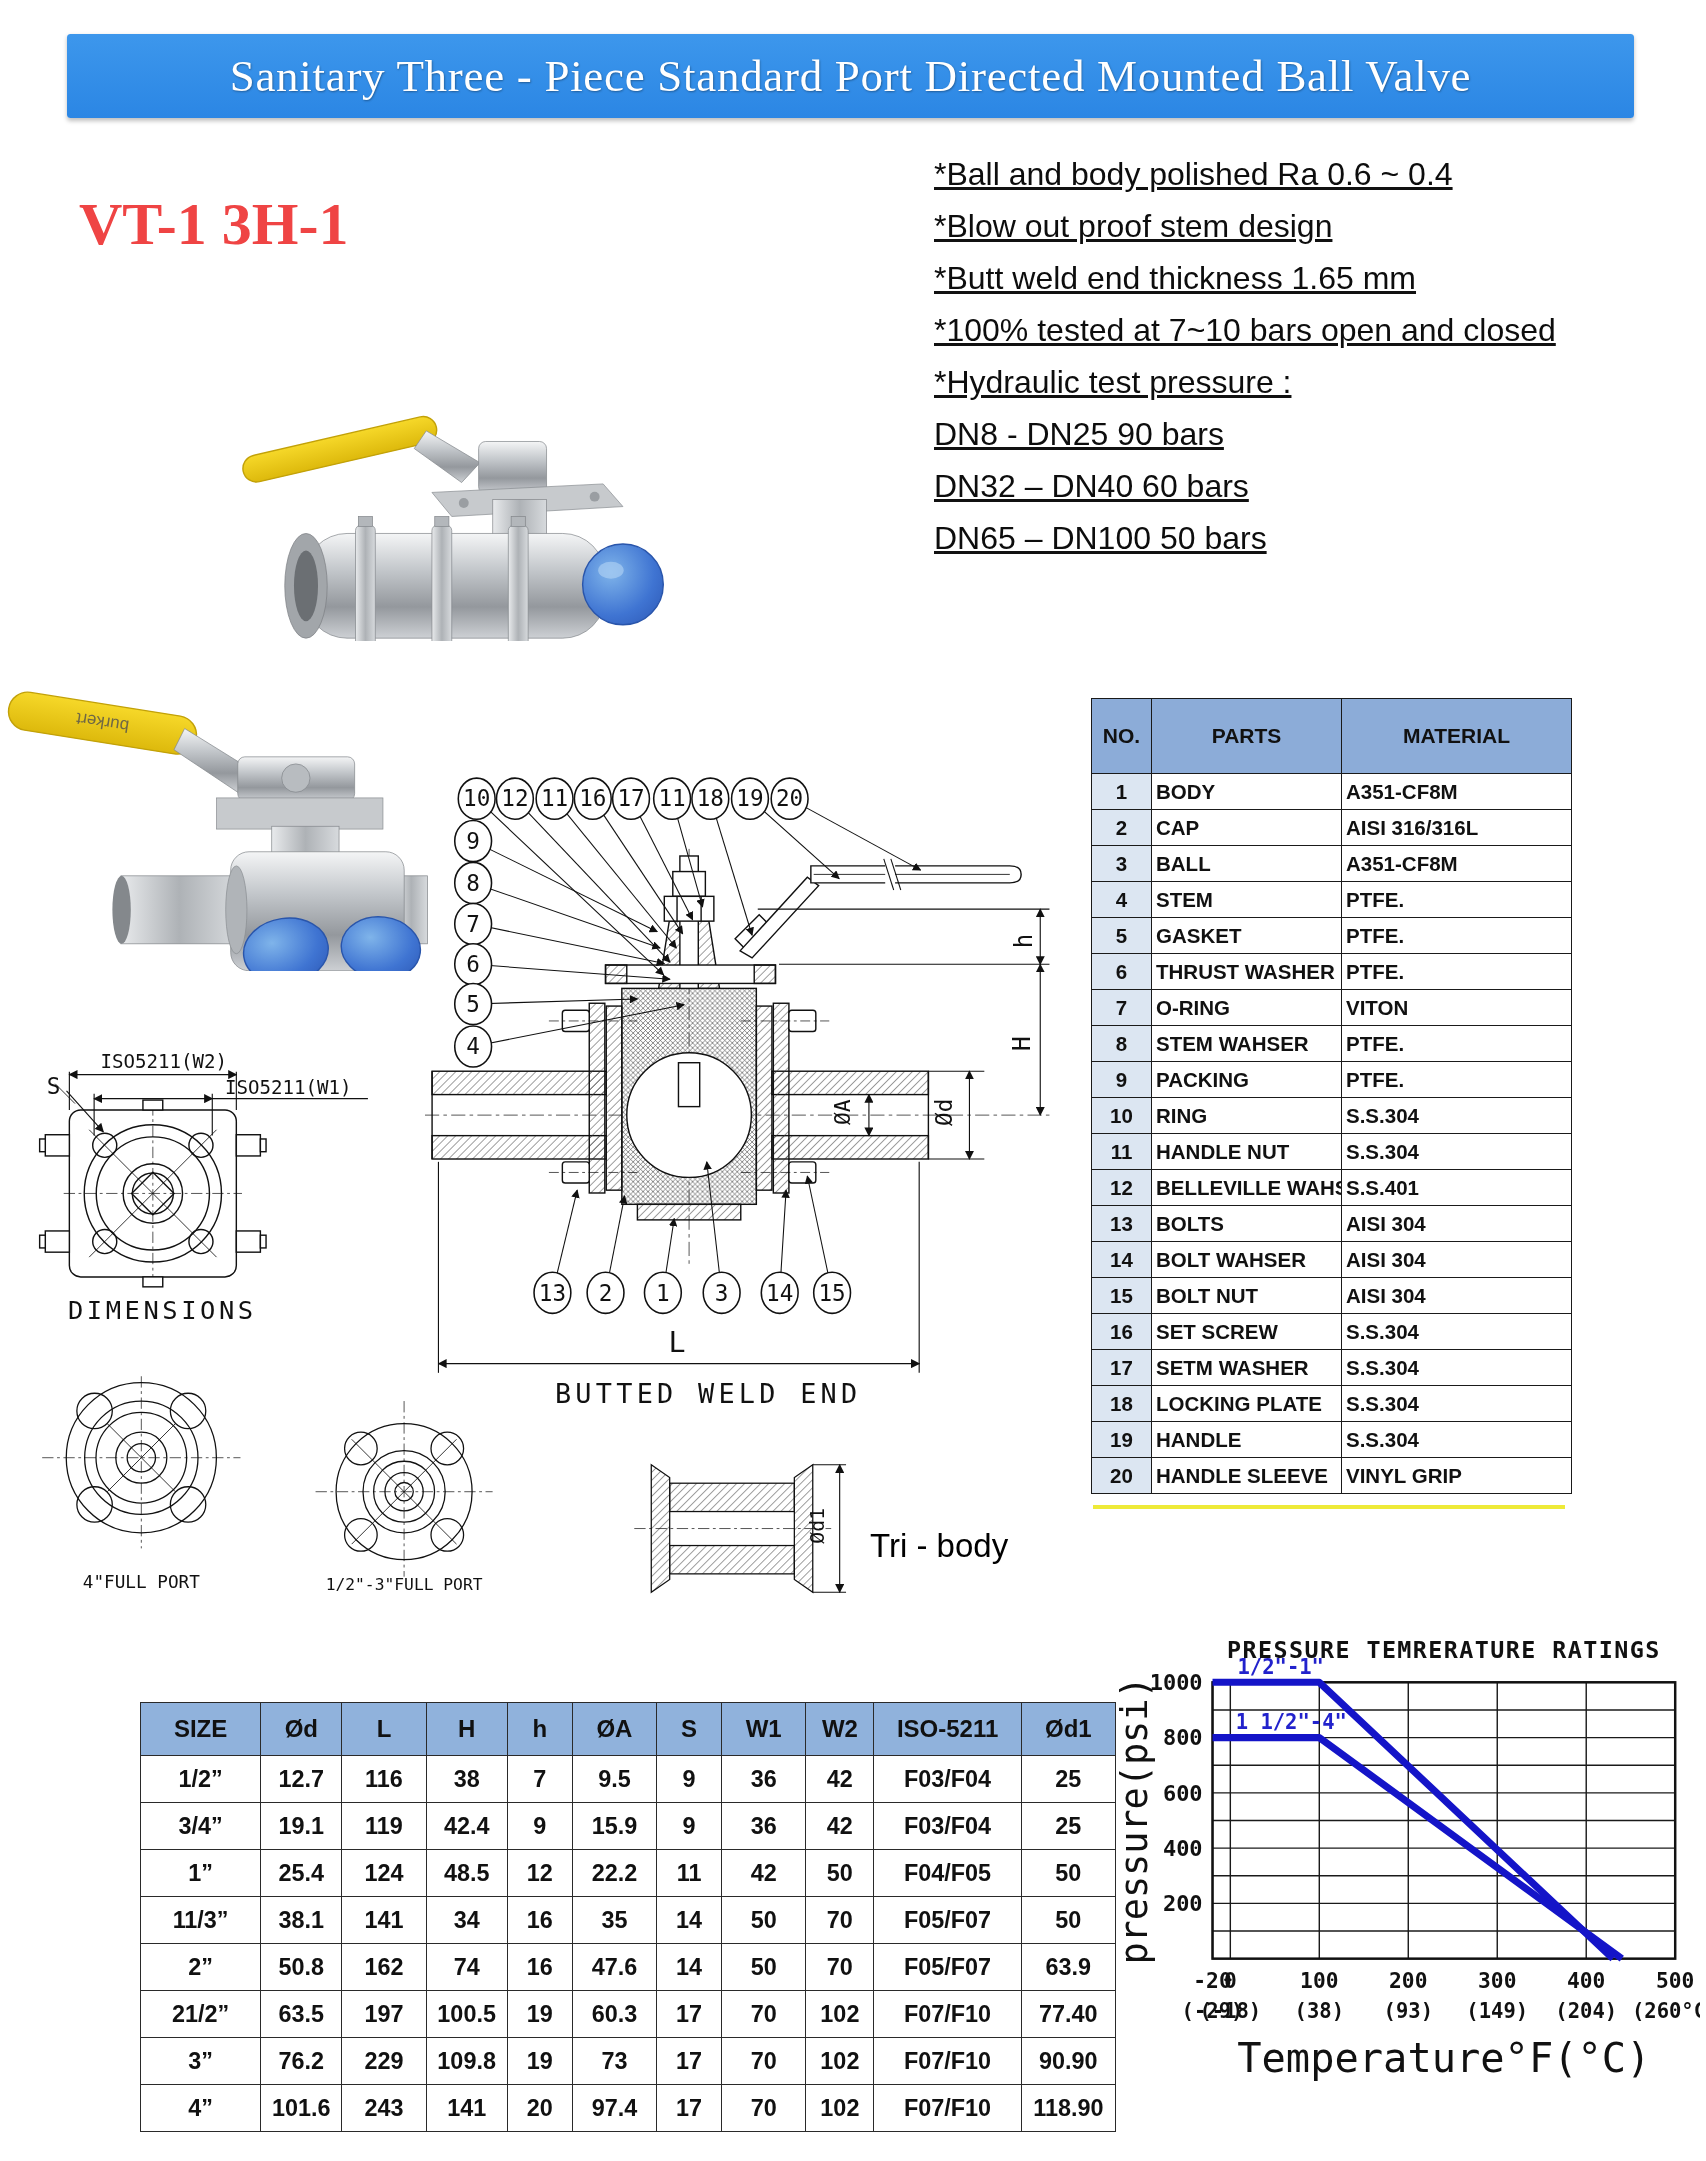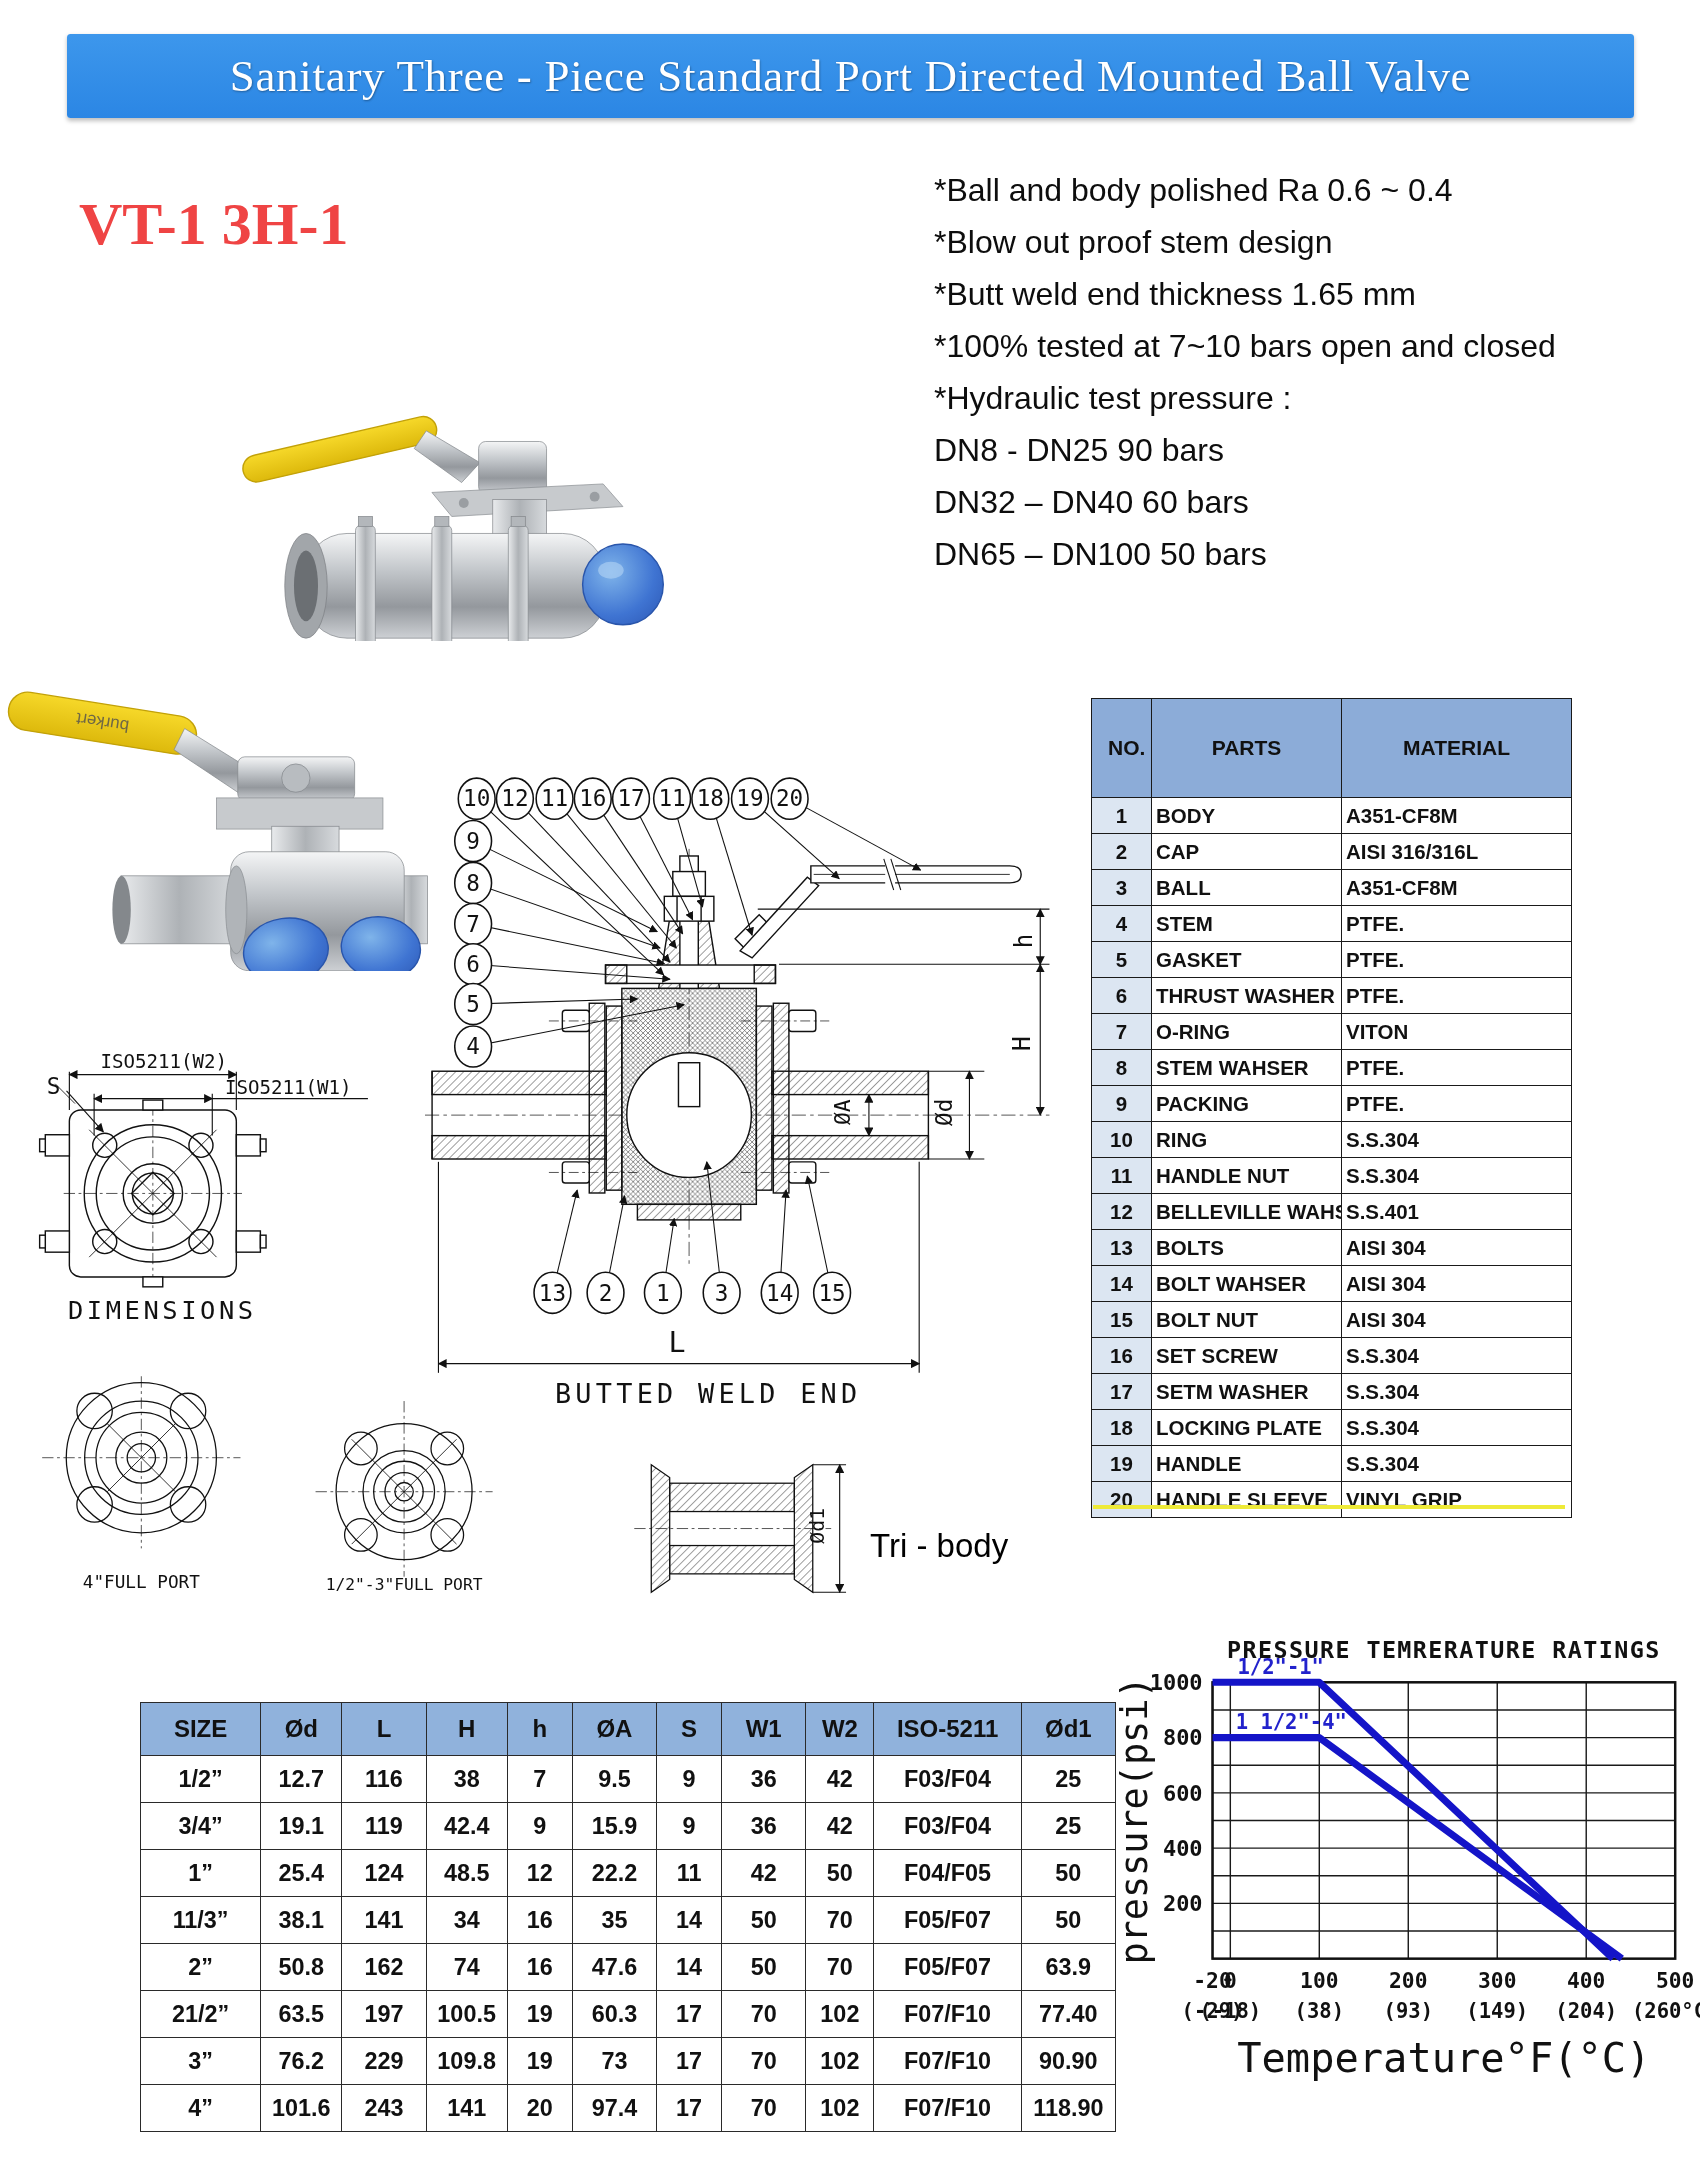--- a/index.html
+++ b/index.html
@@ -7,26 +7,26 @@
         font-family:"Liberation Sans",sans-serif;color:#111;}
   .abs{position:absolute;}
   
   #banner{left:67px;top:34px;width:1567px;height:84px;background:linear-gradient(#3d97ec,#2b86e4);
           border-radius:3.5px;box-shadow:0 2.1px 4.3px rgba(0,0,0,.25);display:flex;align-items:center;justify-content:center;}
   #banner .t{font-family:"Liberation Serif",serif;font-weight:normal;font-size:45px;color:#fff;
              letter-spacing:0.7px;text-shadow:0.7px 1.4px 2.1px rgba(0,0,0,.35);white-space:nowrap;}
   
   #model{left:79px;top:190px;font-family:"Liberation Serif",serif;font-weight:bold;font-size:60px;color:#ef4444;}
   
-  #features{left:934px;top:164px;width:680px;}
+  #features{left:934px;top:148px;width:680px;text-decoration:underline;}
   #features .feature-line{font-size:32px;line-height:52px;color:#0d0d0d;white-space:nowrap;}
   
   table{border-collapse:collapse;}
   #parts-table{left:1091px;top:698px;width:479px;table-layout:fixed;}
-  #parts-table th{background:#8cacd8;border:1.4px solid #1a1a1a;font-size:21px;font-weight:600;height:66px;padding:16px;}
+  #parts-table th{background:#8cacd8;border:1.4px solid #1a1a1a;font-size:21px;font-weight:600;height:66px;padding:4px;}
   #parts-table td{border:1.4px solid #1a1a1a;font-size:20.5px;font-weight:600;height:35px;padding:0 0 0 4px;
                   white-space:nowrap;overflow:hidden;}
   #parts-table td.no{background:#dce6f2;text-align:center;padding:0;}
   #parts-yellow{left:1093px;top:1505px;width:472px;height:3.5px;background:#eeea38;}
   #dim-table{left:140px;top:1702px;width:976px;table-layout:fixed;padding-left:44px;}
   #dim-table th{background:#90b2dc;border:1.4px solid #2a2a2a;font-size:24px;font-weight:bold;height:52px;padding:0;}
   #dim-table td{border:1.4px solid #2a2a2a;font-size:23.4px;font-weight:600;height:46px;text-align:center;padding:0;white-space:nowrap;}
   
   .cad{font-family:"DejaVu Sans Mono",monospace;fill:#111;}
   #tri-clamp-label{left:870px;top:1527px;font-size:33px;color:#000;}

